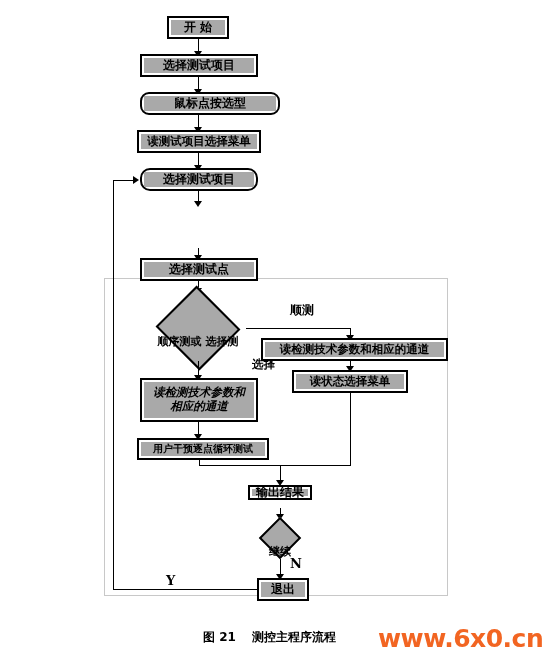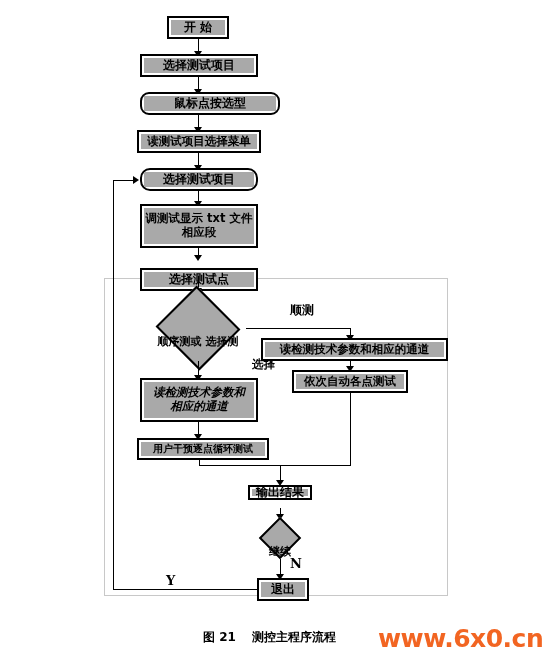--- a/index.html
+++ b/index.html
@@ -145,30 +145,24 @@
   <div class="arrowdown" style="left:194px;top:165px;"></div>
 
   <div class="node" style="left:140px;top:168px;width:118px;height:23px;border-radius:10px;">
     <div class="fill" style="font-size:12px;">
       <span class="ln">选择测试项目</span>
     </div>
   </div>
   <div class="vline" style="left:198px;top:191px;height:12px;"></div>
   <div class="arrowdown" style="left:194px;top:201px;"></div>
 
-  <div class="node" style="left:140px;top:204px;width:118px;height:44px;">
-    <div class="fill" style="font-size:11.5px;">
-      <span class="ln">调测试显示 txt 文件</span>
-      <span class="ln">相应段</span>
-    </div>
-  </div>
   <div class="vline" style="left:198px;top:248px;height:9px;"></div>
   <div class="arrowdown" style="left:194px;top:255px;"></div>
 
-  <div class="node" style="left:140px;top:268px;width:118px;height:23px;">
+  <div class="node" style="left:140px;top:258px;width:118px;height:23px;">
     <div class="fill" style="font-size:12px;">
       <span class="ln">选择测试点</span>
     </div>
   </div>
   <div class="vline" style="left:198px;top:279px;height:11px;"></div>
   <div class="arrowdown" style="left:194px;top:288px;"></div>
 
   <div class="diamond" style="left:150px;top:295px;width:96px;height:66px;">
     <div class="dshape" style="left:17px;top:4px;width:62px;height:58px;"></div>
     <div class="dtext" style="font-size:11px;">
@@ -189,21 +183,21 @@
   <div class="node" style="left:261px;top:338px;width:187px;height:23px;">
     <div class="fill" style="font-size:11.5px;justify-content:center;">
       <span class="ln">读检测技术参数和相应的通道</span>
     </div>
   </div>
   <div class="vline" style="left:350px;top:361px;height:7px;"></div>
   <div class="arrowdown" style="left:346px;top:366px;"></div>
 
   <div class="node" style="left:292px;top:370px;width:116px;height:23px;">
     <div class="fill" style="font-size:11.5px;">
-      <span class="ln">依次自动各点测试</span>
+      <span class="ln">读状态选择菜单</span>
     </div>
   </div>
   <div class="vline" style="left:350px;top:393px;height:72px;"></div>
 
   <div class="node" style="left:140px;top:378px;width:118px;height:44px;">
     <div class="fill" style="font-size:11.5px;font-style:italic;">
       <span class="ln">读检测技术参数和</span>
       <span class="ln">相应的通道</span>
     </div>
   </div>

